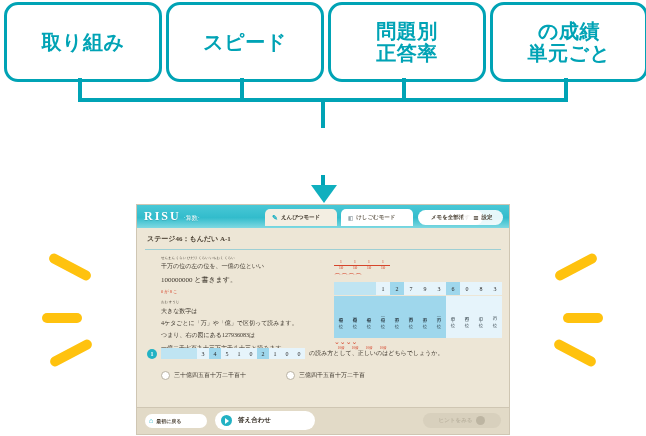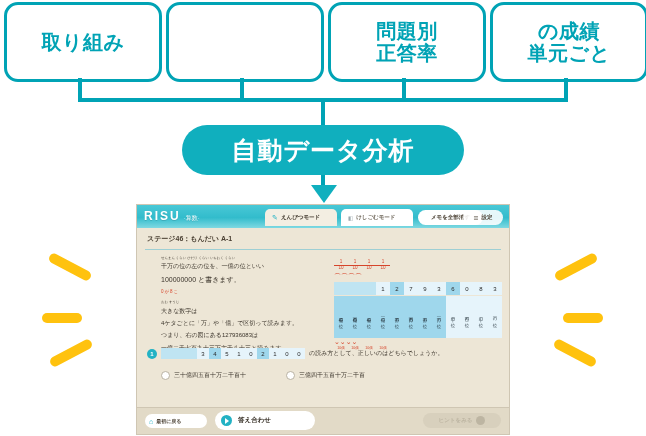--- a/index.html
+++ b/index.html
@@ -2,21 +2,21 @@
 <html><head>
 <meta charset="utf-8">
 <style>
   html,body{margin:0;padding:0;}
   body{
     width:646px;height:436px;
     background:#ffffff;
     font-family:"Liberation Sans","DejaVu Sans",sans-serif;
     overflow:hidden;position:relative;
   }
-  #stage{position:absolute;left:0;top:0;width:540px;height:436px;}
+  #stage{position:absolute;left:0;top:0;width:540px;height:436px;font-family:Liberation Serif, serif;}
 
   
   .cards{position:absolute;left:0;top:0;width:646px;height:82px;}
   .card{
     position:absolute;top:2px;height:74px;
     border:3px solid #00A3B5;border-radius:14px;
     background:#ffffff;
     display:flex;align-items:center;justify-content:center;text-align:center;
     color:#00A3B5;font-weight:bold;font-size:20px;line-height:1.12;
     letter-spacing:0.5px;
@@ -169,20 +169,21 @@
 <div id="stage">
 
   <div class="cards">
     <div class="card c0">
       <div>
         <span>取り組み</span>
       </div>
     </div>
     <div class="card c1">
       <div>
+        <span>スピード</span>
       </div>
     </div>
     <div class="card c2">
       <div>
         <span>問題別</span>
         <span>正答率</span>
       </div>
     </div>
     <div class="card c3">
       <div>
@@ -192,23 +193,20 @@
     </div>
   </div>
 
   <div class="conn vdrop" style="left:78px;top:78px;"></div>
   <div class="conn vdrop" style="left:240px;top:78px;"></div>
   <div class="conn vdrop" style="left:402px;top:78px;"></div>
   <div class="conn vdrop" style="left:564px;top:78px;"></div>
   <div class="conn hbar" style="left:78px;top:98px;width:490px;"></div>
   <div class="conn vdrop" style="left:321px;top:98px;height:30px;"></div>
 
-  <div class="pill">
-    <span>自動データ分析</span>
-  </div>
   <div class="conn vdrop" style="left:321px;top:175px;height:12px;"></div>
   <div class="arrow" style="top:185px;"></div>
 
   <div class="spark" style="left:47px;top:262px;width:46px;transform:rotate(28deg);"></div>
   <div class="spark" style="left:42px;top:313px;width:40px;"></div>
   <div class="spark" style="left:48px;top:348px;width:46px;transform:rotate(-28deg);"></div>
 
   <div class="spark" style="left:553px;top:262px;width:46px;transform:rotate(-28deg);"></div>
   <div class="spark" style="left:563px;top:313px;width:40px;"></div>
   <div class="spark" style="left:552px;top:348px;width:46px;transform:rotate(28deg);"></div>

